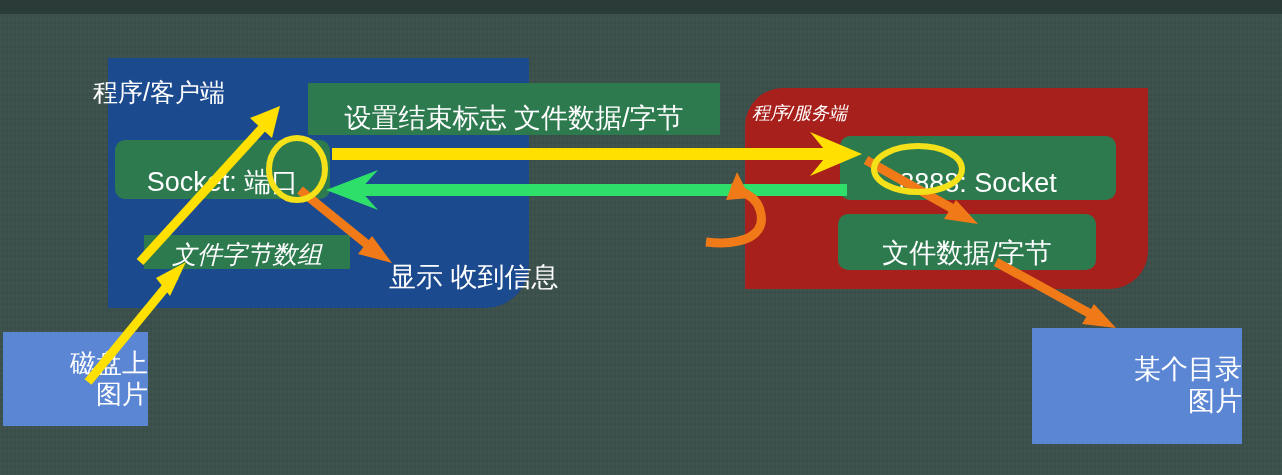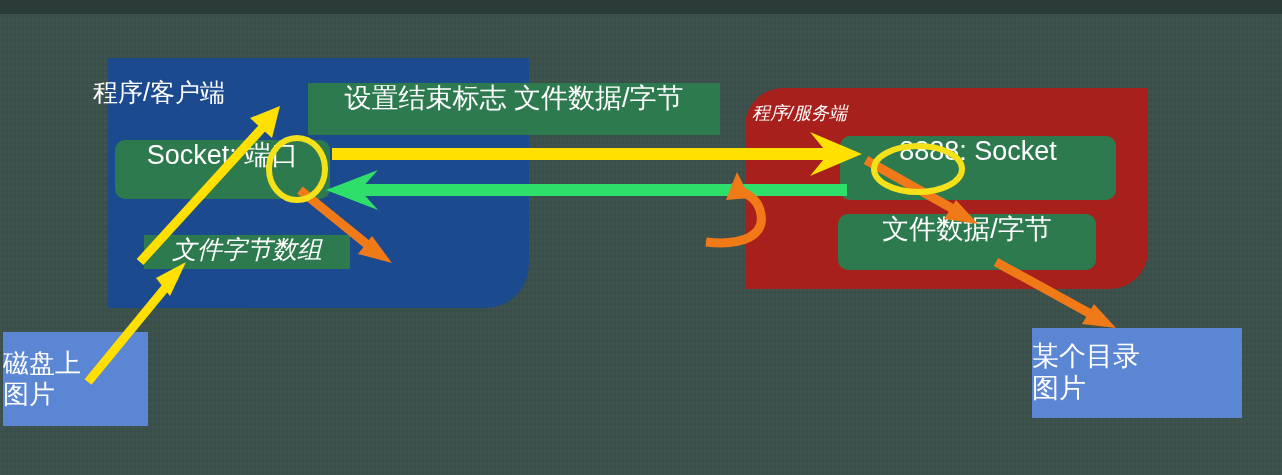--- a/index.html
+++ b/index.html
@@ -16,21 +16,21 @@
       repeating-linear-gradient(90deg, rgba(255,255,255,0.012) 0 2px, rgba(0,0,0,0.012) 2px 4px),
       repeating-linear-gradient(0deg, rgba(255,255,255,0.010) 0 3px, rgba(0,0,0,0.010) 3px 6px),
       #3b4f4b;
     font-family: "Liberation Sans", "DejaVu Sans", sans-serif;
     margin-top: 14px;
   }
   .box {
     position: absolute;
     box-sizing: border-box;
     display: flex;
-    align-items: flex-start;
+    align-items: flex-end;
     justify-content: center;
     color: #ffffff;
     text-align: center;
     line-height: 1.18;
     white-space: pre-line;
   }
   
   .container-client {
     background: #1b4a8f;
     border-radius: 0 0 44px 0;
@@ -74,39 +74,42 @@
 
   <div class="box green-box" style="left:144px; top:221px; width:206px; height:34px;font-style:italic;">
     <span style="font-size:25px;">文件字节数组</span>
   </div>
 
   <div class="box green-box" style="left:308px; top:69px; width:412px; height:52px;">
     <span style="font-size:27px;">设置结束标志 文件数据/字节</span>
   </div>
 
 
+  <div class="box plain-label" style="left:389px; top:244px; width:250px; height:36px; justify-content:flex-start;">
+    <span style="font-size:27px;">显示 收到信息</span>
+  </div>
 
   <div class="box container-server" style="left:745px; top:74px; width:403px; height:201px;"></div>
 
   <div class="title-label" style="left:752px; top:99px; font-size:18px; transform:translateY(-50%);font-style:italic;">程序/服务端</div>
 
   <div class="box green-box-r" style="left:840px; top:122px; width:276px; height:64px;">
     <span style="font-size:27px;">8888: Socket</span>
   </div>
 
   <div class="box green-box" style="left:838px; top:200px; width:258px; height:56px;border-radius:10px;">
     <span style="font-size:27px;">文件数据/字节</span>
   </div>
 
   <div class="box lblue-box" style="left:3px; top:318px; width:145px; height:94px; flex-direction:column;">
     <span style="font-size:26px;">磁盘上</span>
     <span style="font-size:26px;">图片</span>
   </div>
 
-  <div class="box lblue-box" style="left:1032px; top:314px; width:210px; height:90px; flex-direction:column;">
+  <div class="box lblue-box" style="left:1032px; top:314px; width:210px; height:116px; flex-direction:column;">
     <span style="font-size:27px;">某个目录</span>
     <span style="font-size:27px;">图片</span>
   </div>
 
   <svg class="overlay" viewBox="0 0 1282 475">
 
     <g>
       <rect x="332" y="134" width="513" height="12" fill="#ffe000"></rect>
       <polygon points="810,118 862,140 810,162 828,140" fill="#ffe000"></polygon>
     </g>

